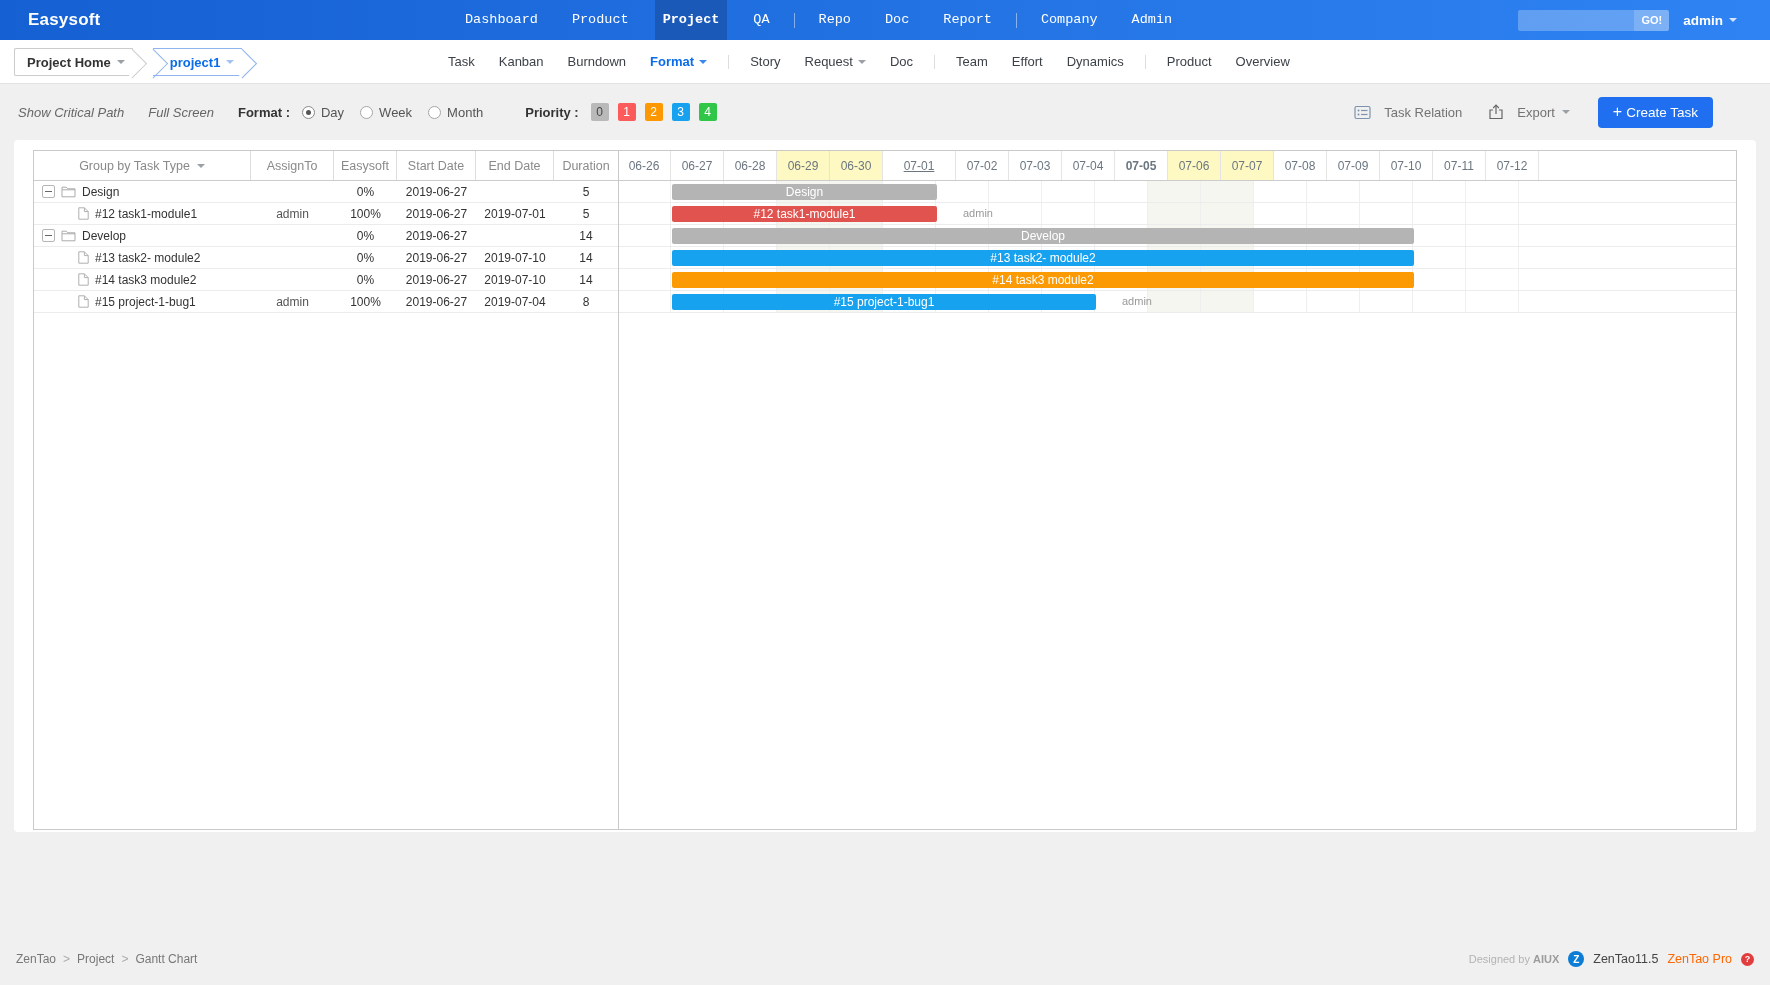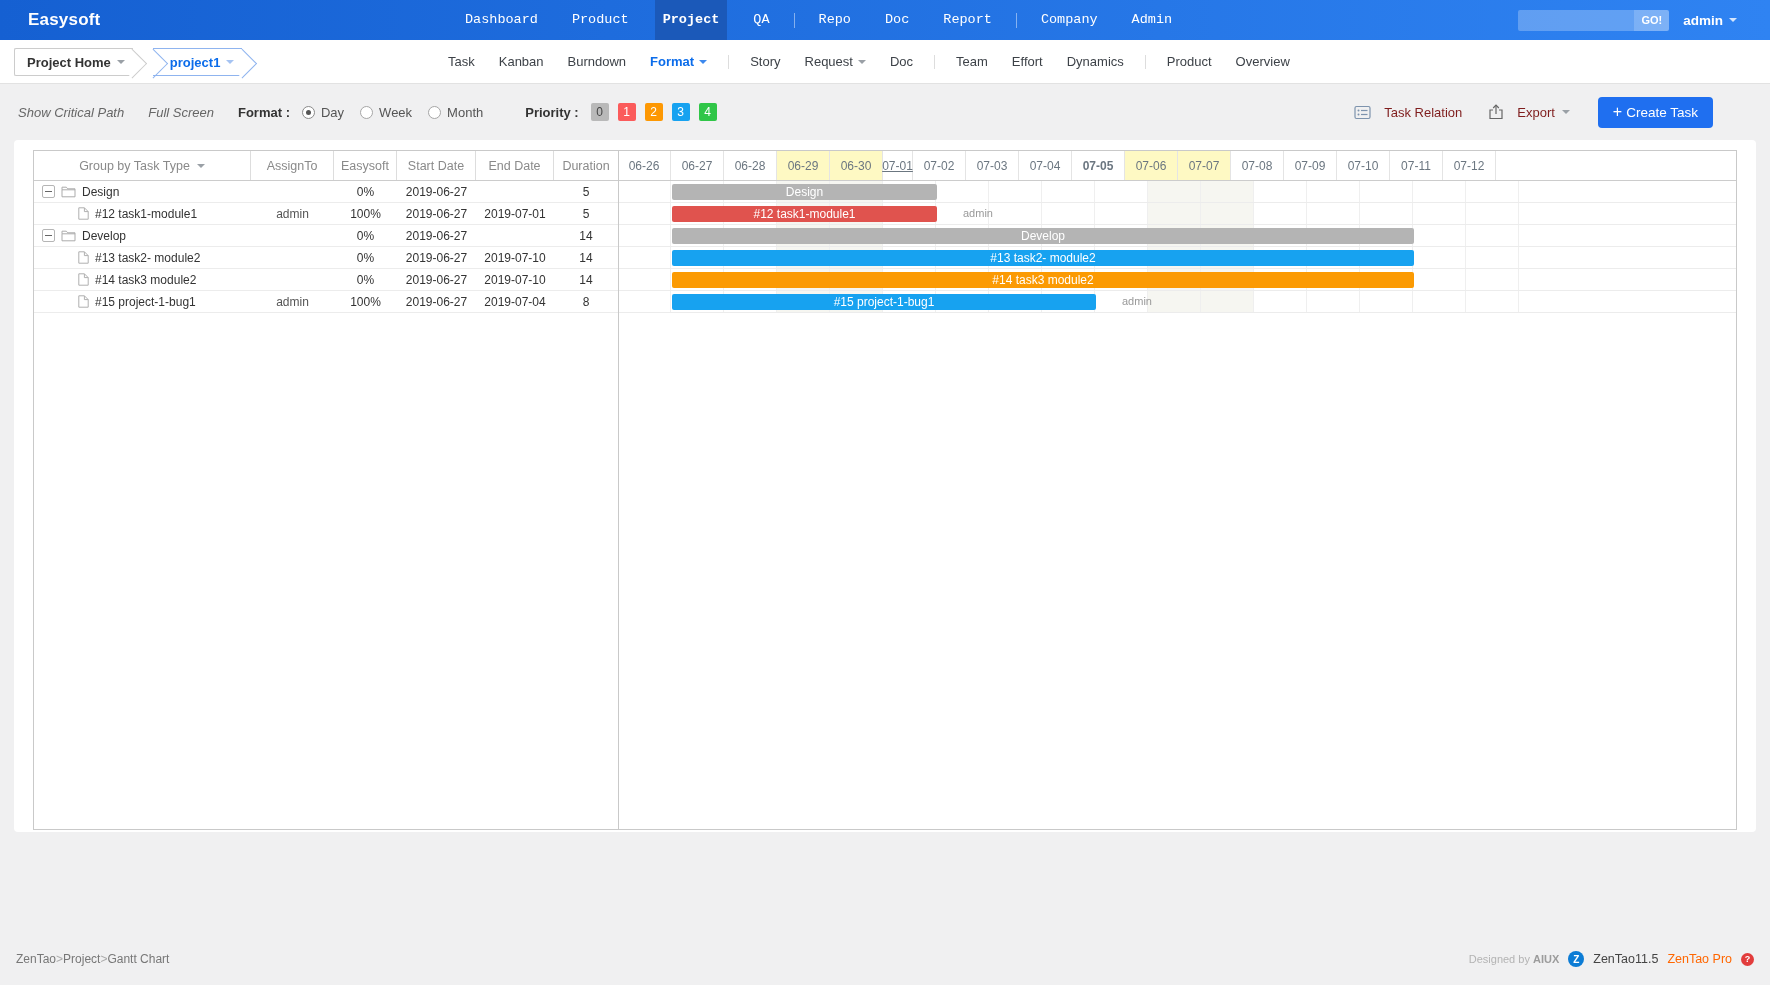--- a/index.html
+++ b/index.html
@@ -76,21 +76,21 @@
   .tool-link { margin-right:24px; cursor:pointer; white-space:nowrap;font-style:italic; }
   .bold-label { color:#333; font-weight:bold; margin-right:12px; white-space:nowrap; }
   .radios { display:flex; align-items:center; margin-right:26px; }
   .radio-opt { display:flex; align-items:center; gap:6px; margin-right:16px; cursor:pointer; color:#555; }
   .radio { width:13px; height:13px; border:1px solid #a6a6a6; border-radius:50%; background:#fff; position:relative; }
   .radio.checked { border-color:#8a8a8a; }
   .radio.checked::after { content:""; position:absolute; left:3px; top:3px; width:5px; height:5px; border-radius:50%; background:#555; }
   .pris { display:flex; align-items:center; gap:9px; }
   .pri { width:18px; height:18px; border-radius:2px; font-size:12px; display:flex; align-items:center; justify-content:center; cursor:pointer; }
   .toolbar-right { margin-left:auto; display:flex; align-items:center; }
-  .tool-btn { display:flex; align-items:center; gap:7px; margin-left:26px; color:#7f1d1d; cursor:pointer; white-space:nowrap; }
+  .tool-btn { display:flex; align-items:center; gap:7px; margin-left:26px; color:#737373; cursor:pointer; white-space:nowrap; }
   .create-btn {
     margin-left:28px; height:31px; padding:0 15px; background:#1f6ff0; color:#fff;
     border:none; border-radius:4px; font-size:13.5px; display:flex; align-items:center; gap:4px; cursor:pointer;
     font-family:"Liberation Sans",sans-serif;
   }
   .plus::before { content:"+"; font-size:16px; font-weight:normal; line-height:1; }
 
   
   .panel { position:absolute; left:14px; top:140px; width:1742px; height:692px; background:#fff; border-radius:4px; }
   .gtable { position:absolute; left:19px; top:10px; width:1704px; height:680px; border:1px solid #c9c9c9; background:#fff; }
@@ -119,21 +119,21 @@
     position:absolute; top:3px; height:16px; border-radius:2px; color:#fff; font-size:12px;
     line-height:16px; text-align:center; overflow:hidden; white-space:nowrap; z-index:2; cursor:pointer;
   }
   .bar-suffix { position:absolute; top:4px; font-size:11px; color:#999; z-index:2; }
 
   
   .footer {
     position:absolute; left:0; top:939px; width:100%; height:40px;
     display:flex; align-items:center; padding:0 16px; font-size:12px; color:#777;
   }
-  .fpath { display:flex; align-items:flex-start; }
+  .fpath { display:flex; align-items:flex-start; gap:7px; }
   .fpath .sep { color:#aaa; }
   .fpath span.link { cursor:pointer; }
   .footer-right { margin-left:auto; display:flex; align-items:center; gap:9px; }
   .designed { font-size:11px; color:#b3b3b3; }
   .designed b { color:#9c9c9c; }
   .zt-logo {
     width:16px; height:16px; border-radius:50%; background:#0c7cd5; color:#fff;
     font-size:10px; font-weight:bold; display:flex; align-items:center; justify-content:center;
   }
   .zt-logo::before { content:"Z"; }
@@ -309,21 +309,21 @@
           <span>End Date</span>
         </div>
         <div class="gh-cell" style="width: 64px; border-right: none;">
           <span>Duration</span>
         </div>
         <div class="gh-cell gh-date" style="width: 53px;">06-26</div>
         <div class="gh-cell gh-date" style="width: 53px;">06-27</div>
         <div class="gh-cell gh-date" style="width: 53px;">06-28</div>
         <div class="gh-cell gh-date weekend" style="width: 53px;">06-29</div>
         <div class="gh-cell gh-date weekend" style="width: 53px;">06-30</div>
-        <div class="gh-cell gh-date" style="width: 30px; text-decoration: underline;">07-01</div>
+        <div class="gh-cell gh-date" style="width: 73px; text-decoration: underline;">07-01</div>
         <div class="gh-cell gh-date" style="width: 53px;">07-02</div>
         <div class="gh-cell gh-date" style="width: 53px;">07-03</div>
         <div class="gh-cell gh-date" style="width: 53px;">07-04</div>
         <div class="gh-cell gh-date" style="width: 53px; font-weight: bold;">07-05</div>
         <div class="gh-cell gh-date weekend" style="width: 53px;">07-06</div>
         <div class="gh-cell gh-date weekend" style="width: 53px;">07-07</div>
         <div class="gh-cell gh-date" style="width: 53px;">07-08</div>
         <div class="gh-cell gh-date" style="width: 53px;">07-09</div>
         <div class="gh-cell gh-date" style="width: 53px;">07-10</div>
         <div class="gh-cell gh-date" style="width: 53px;">07-11</div>

